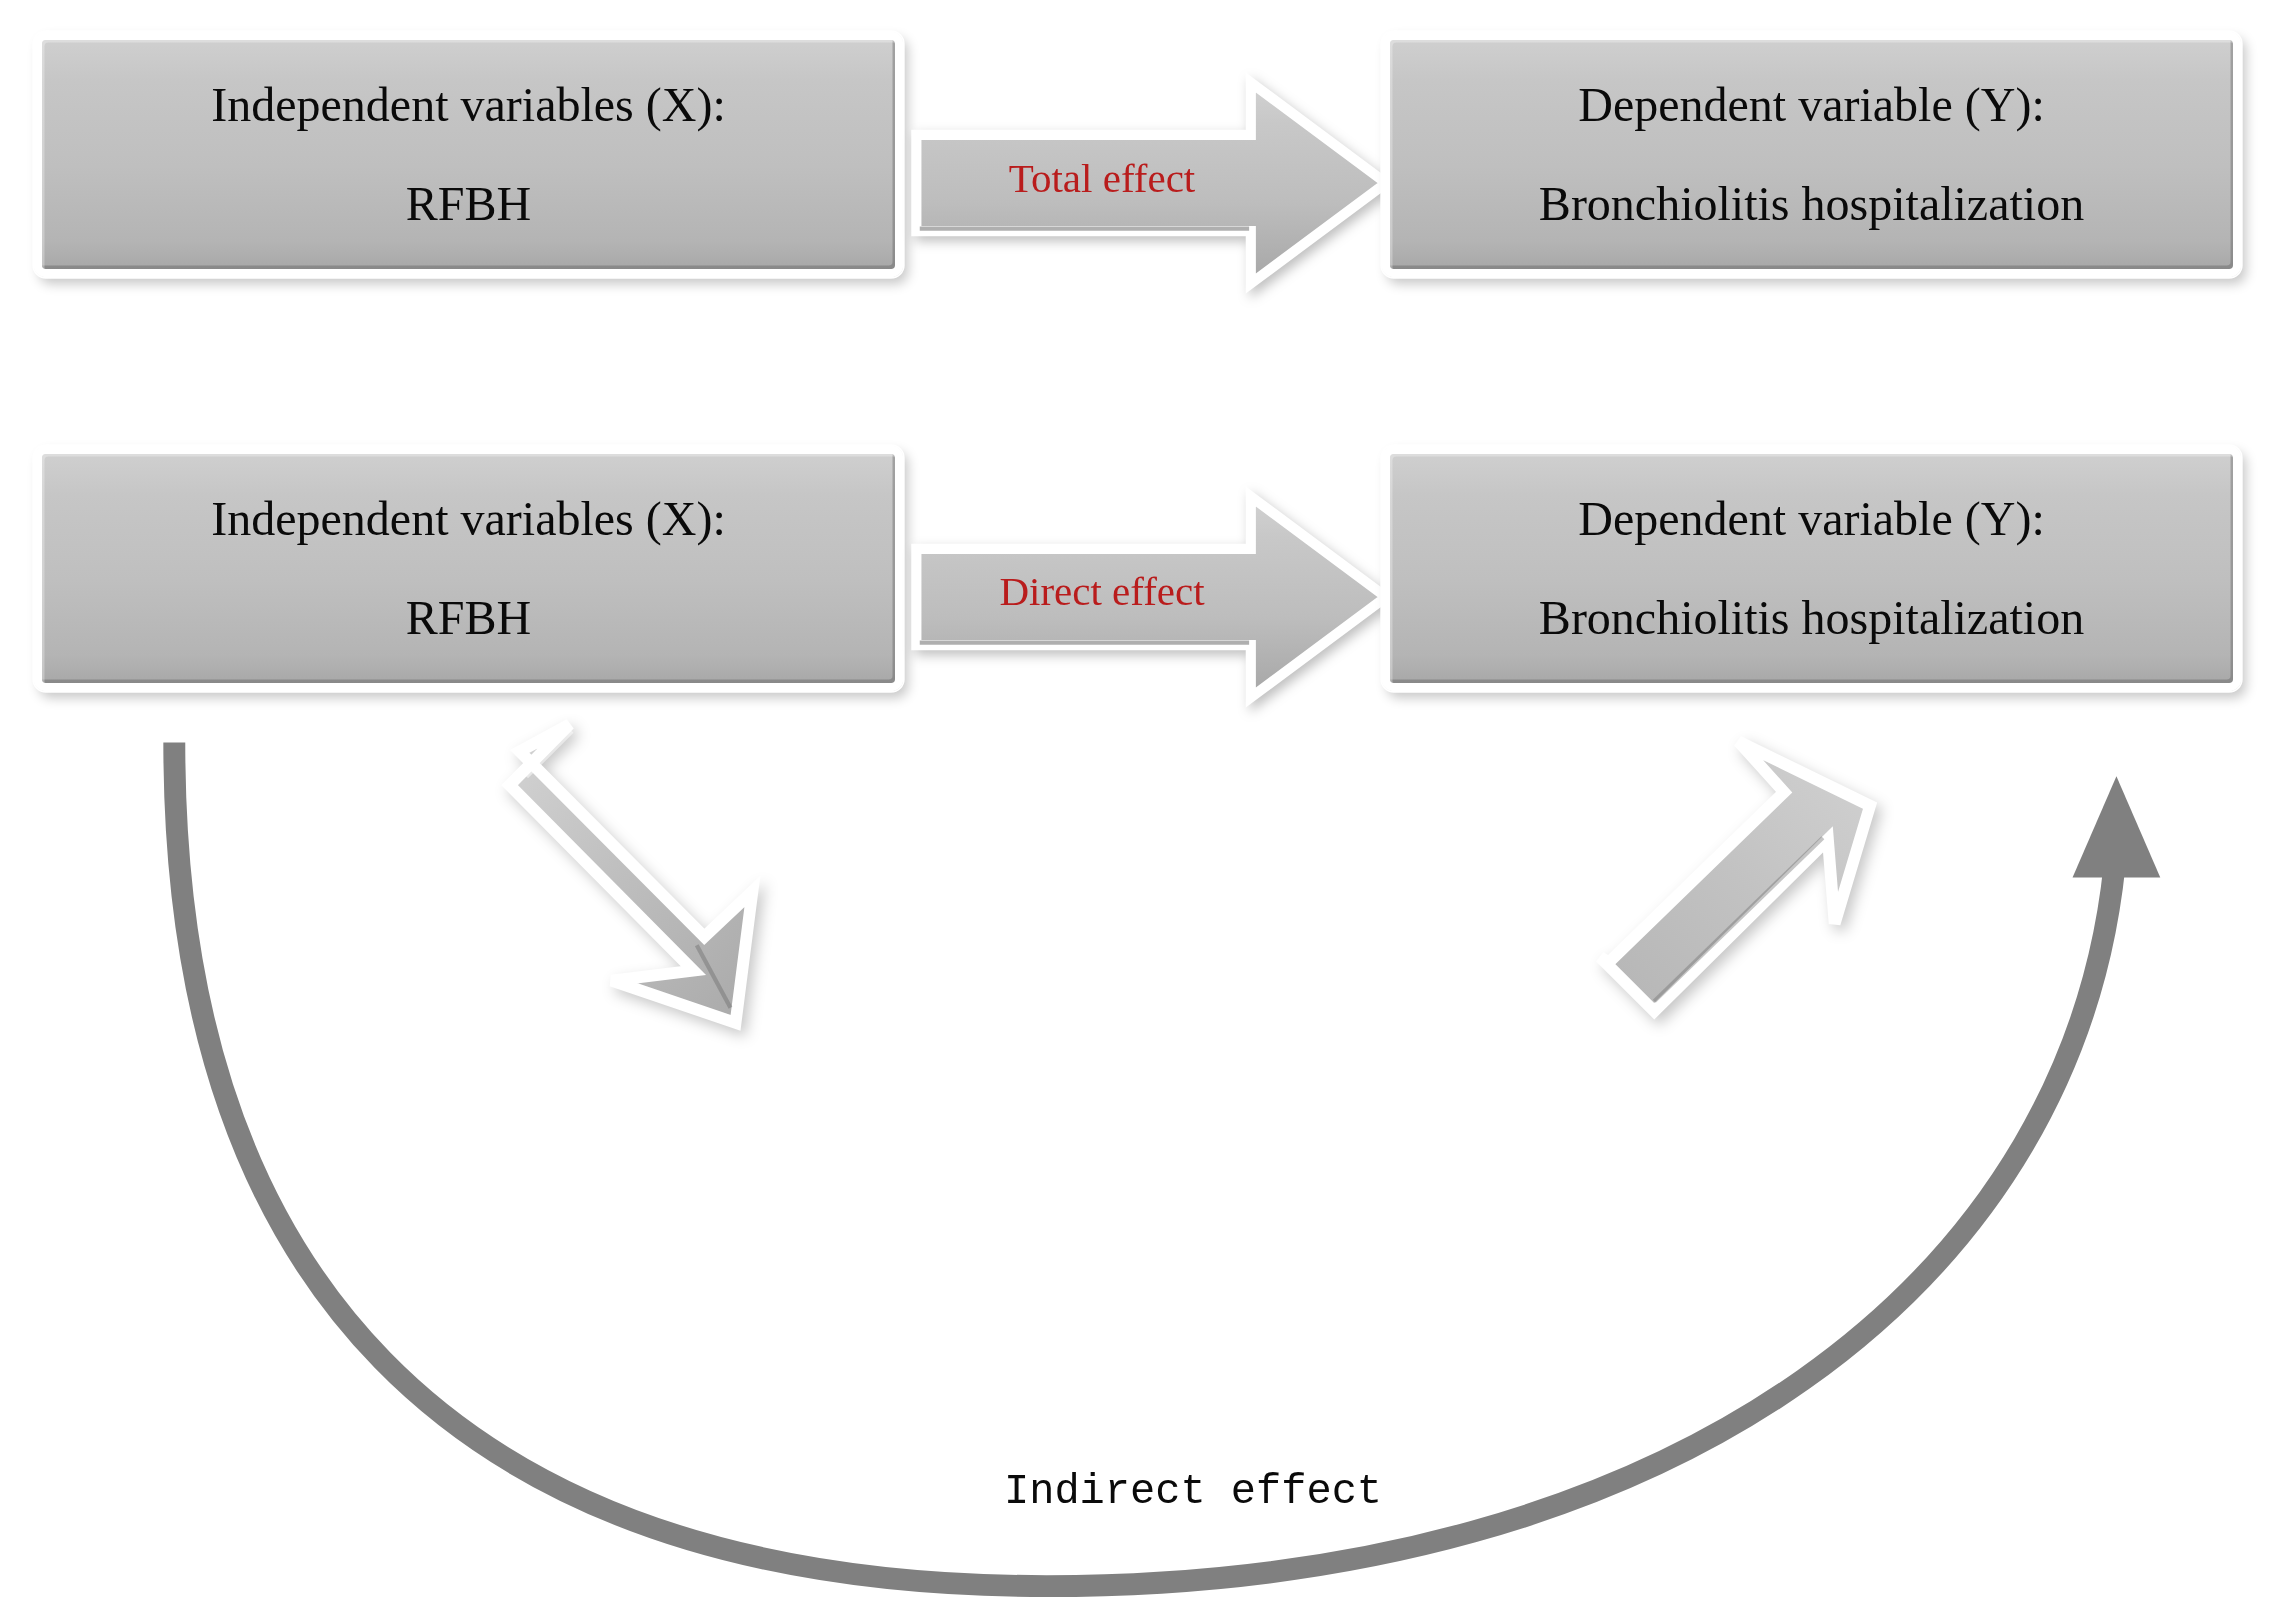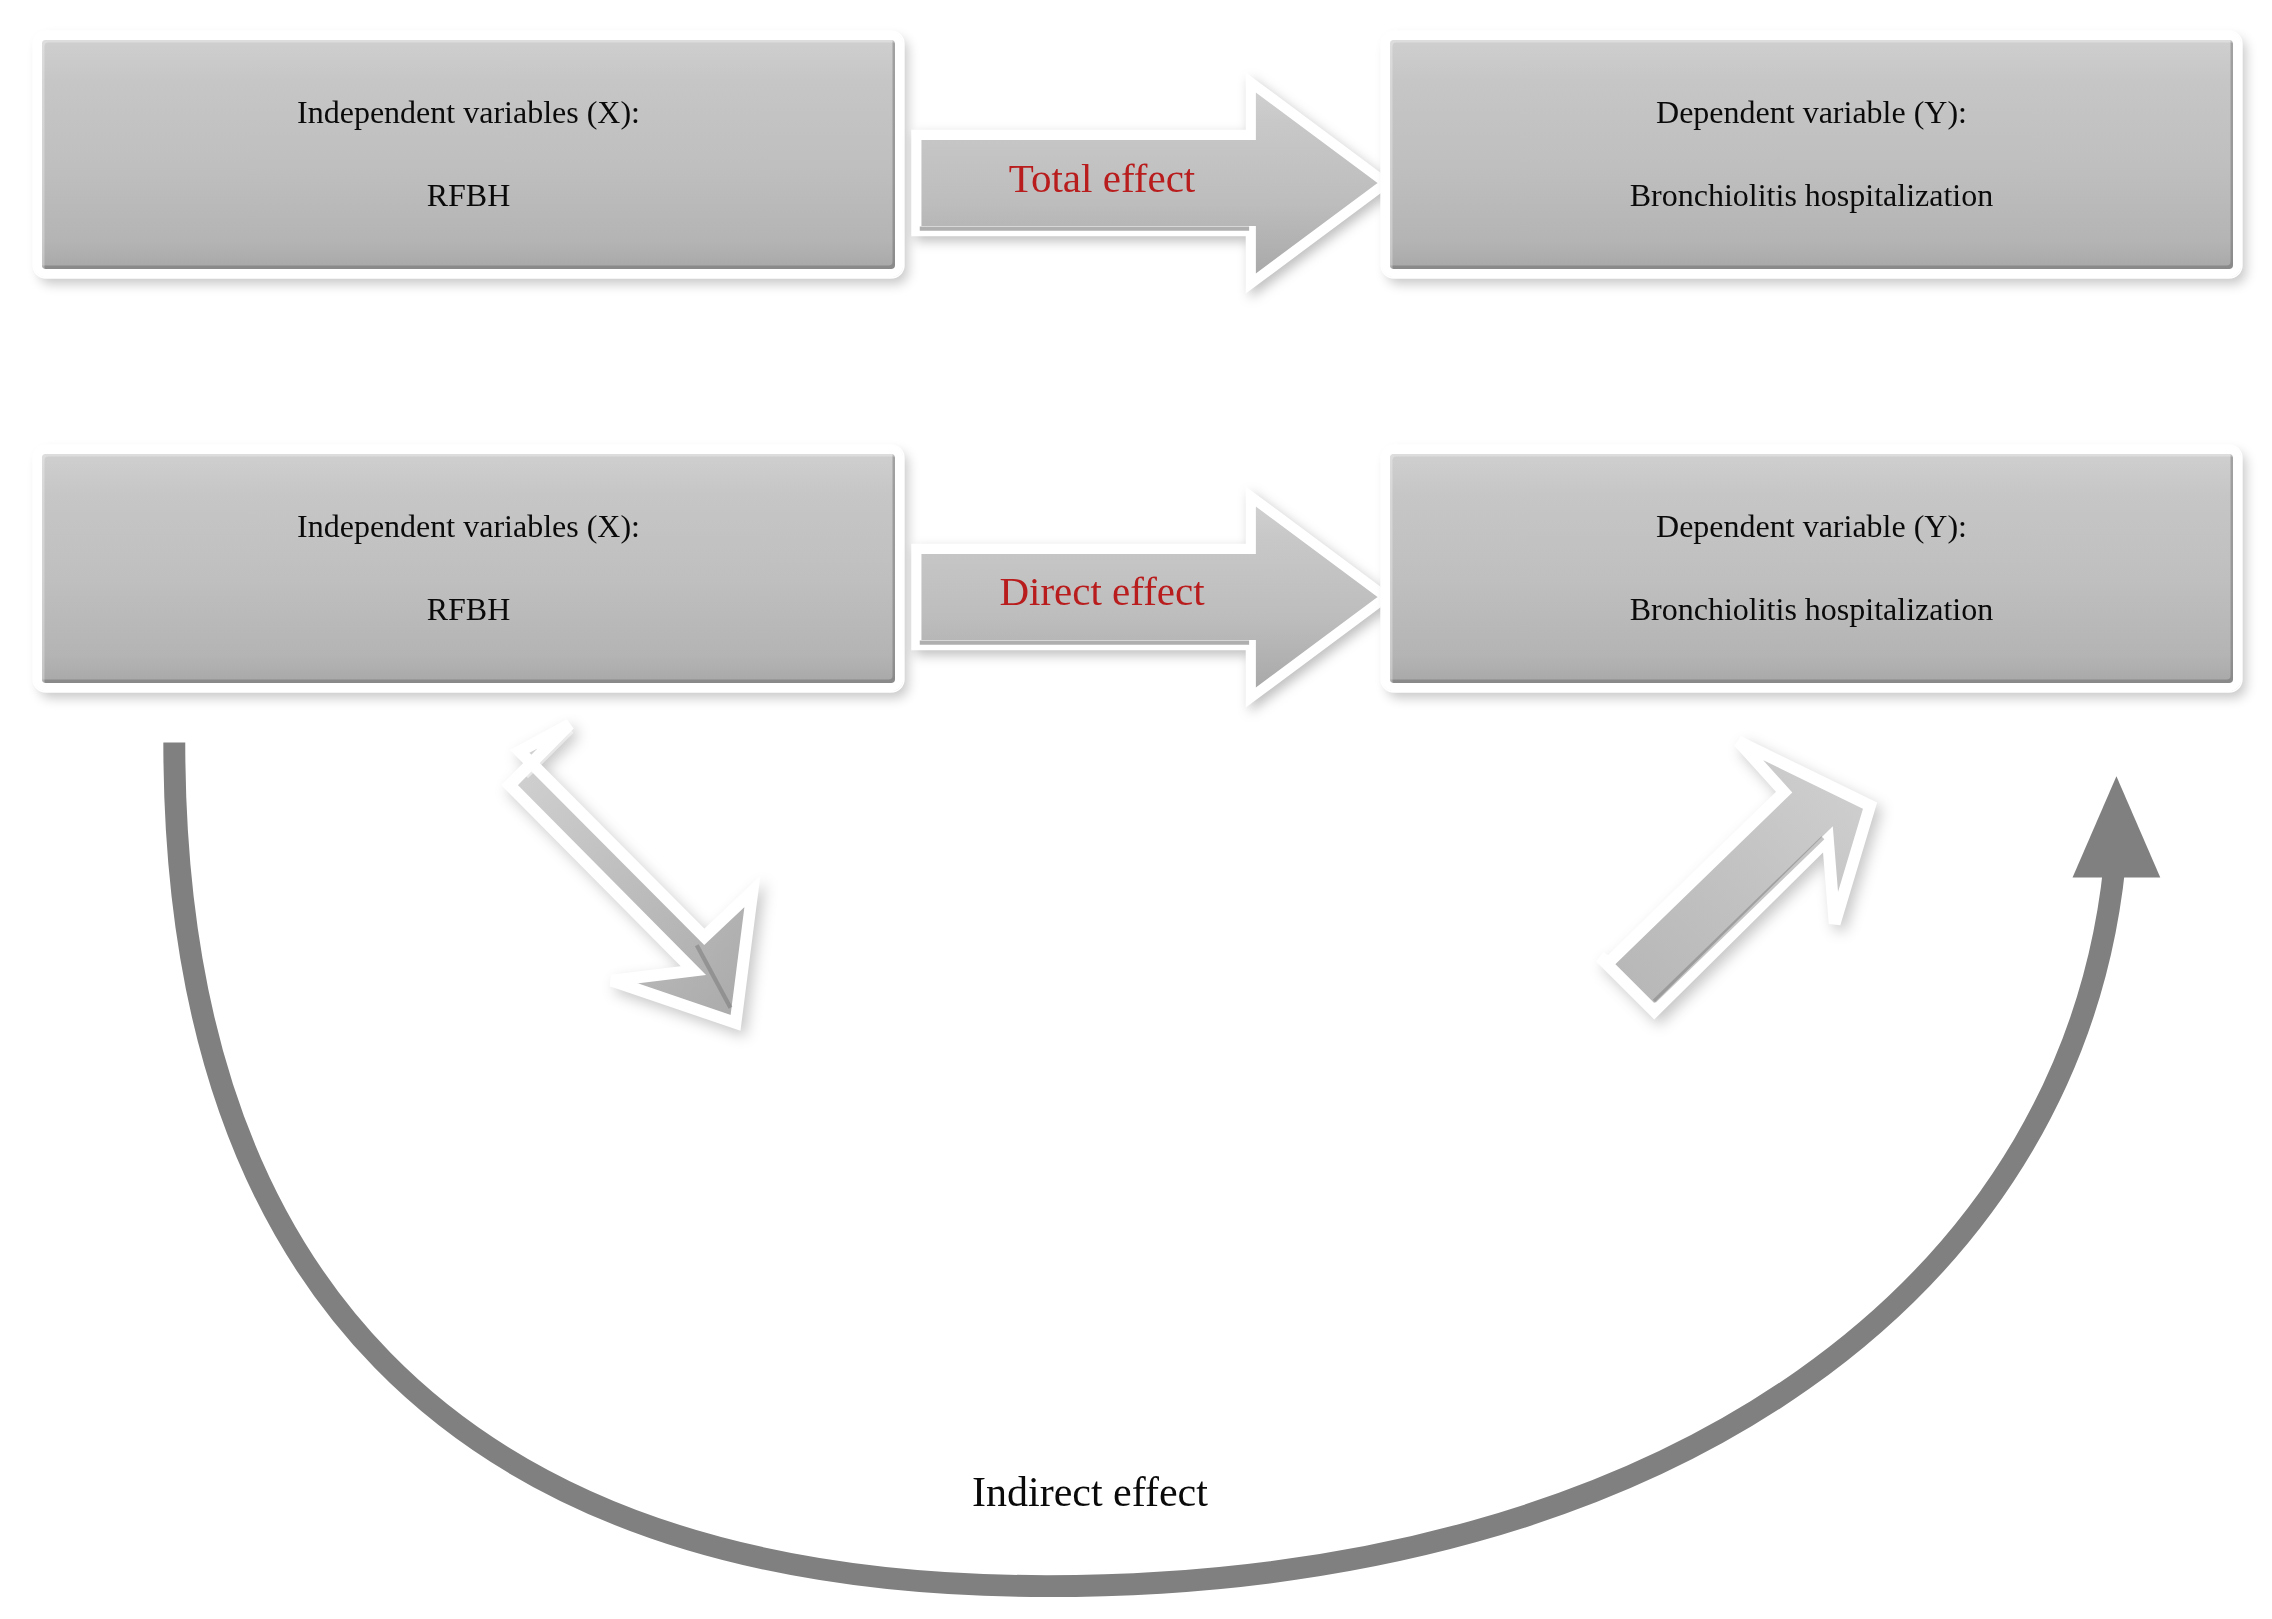--- a/index.html
+++ b/index.html
@@ -30,21 +30,21 @@
         inset -2.5px -3.4px 0 rgba(80,80,80,0.35);
     display: flex;
     flex-direction: column;
     align-items: center;
     justify-content: center;
     text-align: center;
     color: #0a0a0a;
   }
   .node .line {
     display: block;
-    font-size: 32px;
+    font-size: 48px;
     line-height: 1.05;
     letter-spacing: 0px;
     white-space: nowrap;
   }
   .node .line.l1 { margin-bottom: 49px; }
 
   
   .harrow {
     position: absolute;
     filter: drop-shadow(4.2px 5.9px 5.9px rgba(0,0,0,0.25));
@@ -169,16 +169,16 @@
       <path d="M100,382 L300,188" stroke="#6e6e6e" stroke-width="5" opacity="0.4" fill="none"></path>
     </svg>
   </div>
 
 
   <svg id="curve" viewBox="0 0 2693 1919">
     <path d="M206,880 C206,1500 520,1880 1240,1880 C1980,1880 2470,1520 2508,1000" fill="none" stroke="#808080" stroke-width="26" stroke-linecap="butt"></path>
     <path d="M2508,920 L2560,1040 L2456,1040 Z" fill="#808080"></path>
   </svg>
 
-  <div class="curve-label" style="left:972px; top:1468px;">Indirect effect</div>
+  <div class="curve-label" style="left:1004px; top:1468px;font-family:Liberation Mono, monospace;">Indirect effect</div>
 
 </div>
 
 
 </body></html>

